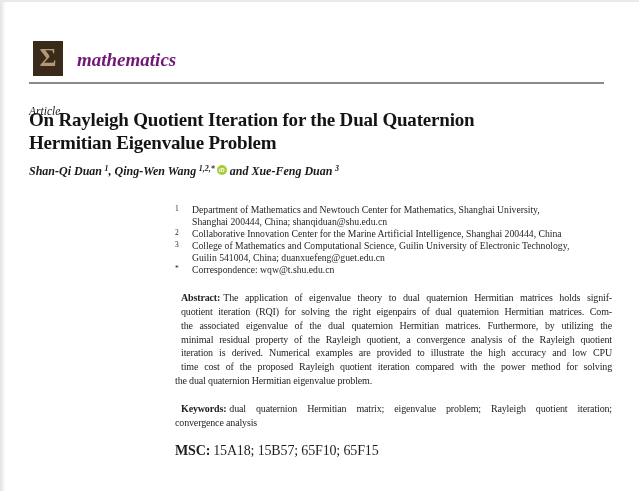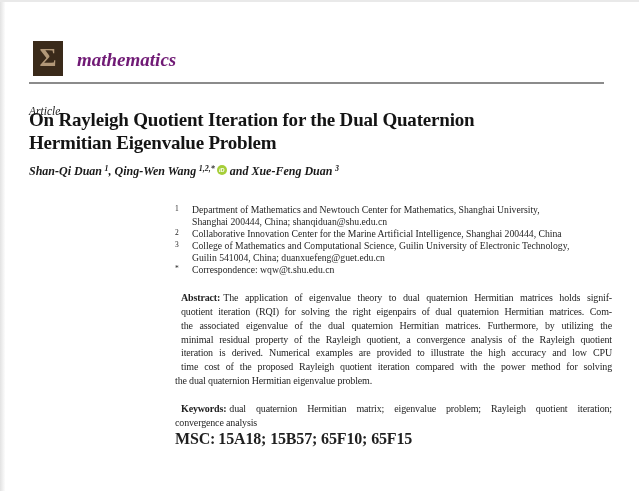--- a/index.html
+++ b/index.html
@@ -31,21 +31,21 @@
     font-family:"Liberation Sans", sans-serif; font-size:5.5px; font-weight:bold;
     position:relative; top:-3px; margin-left:2px; }
 
   
   .right-block { position:absolute; left:175px; top:204px; width:437px; }
   .affil-row { display:grid; grid-template-columns:17px 1fr; line-height:11.9px; font-size:9.7px; }
   .affil-marker { font-size:7.5px; transform:translateY(-1px); }
 
   .abstract { margin-top:16px; font-size:10px; line-height:13.7px; letter-spacing:-0.15px; }
   .kw { margin-top:15px; font-size:10px; line-height:13.7px; letter-spacing:-0.15px; }
-  .msc { font-size:16px; letter-spacing:-0.15px;font-weight:bold; }
+  .msc { margin-top:13px; font-size:14px; letter-spacing:-0.15px; }
   .jline { text-align:justify; text-align-last:justify; white-space:nowrap;margin-left:6px; }
   .abstract b, .kw b, .msc b { margin-right:3px; }
 </style>
 </head>
 <body>
 
 <div class="page">
   <div class="edge-left"></div>
   <div class="edge-top"></div>
 

